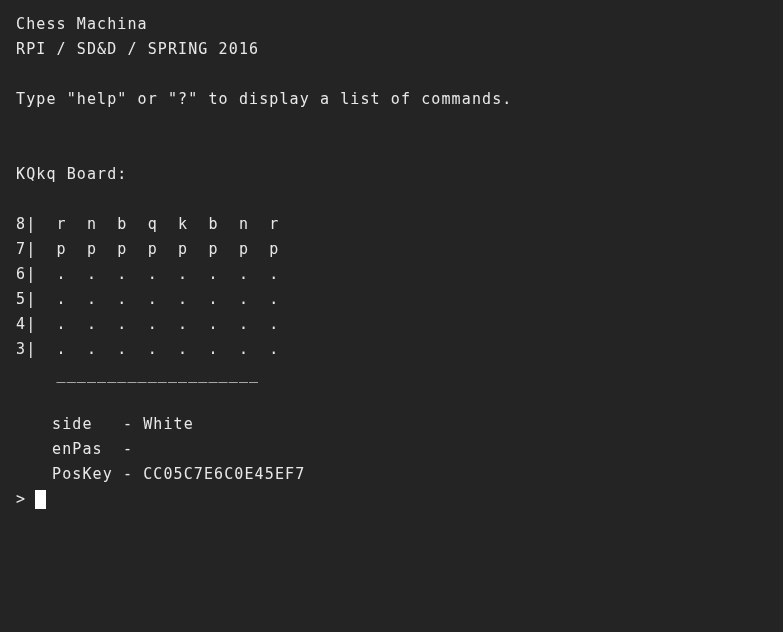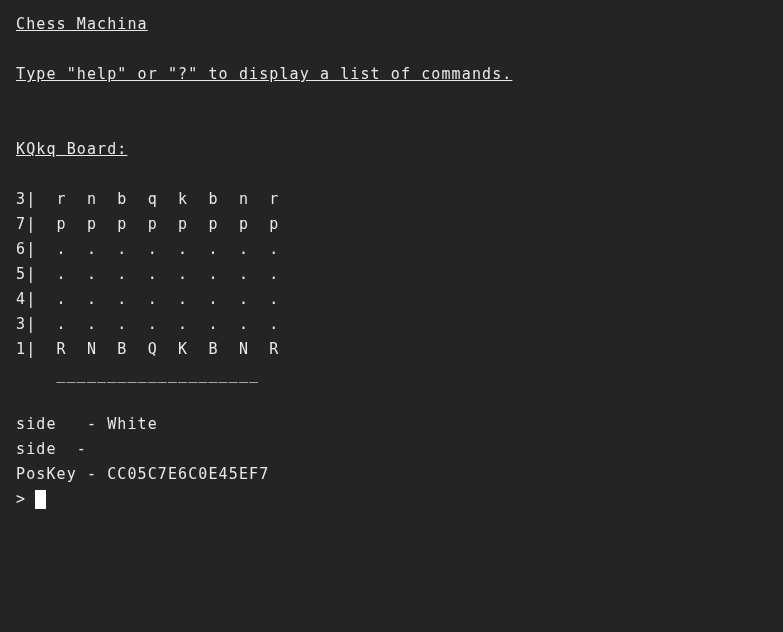--- a/index.html
+++ b/index.html
@@ -20,39 +20,39 @@
   #terminal {
     padding: 12px 0 0 16px;
     box-sizing: border-box;
     width: 783px;
     height: 632px;
   }
   .line {
     white-space: pre;
     height: 25px;
     letter-spacing: 1.1px;
-    text-decoration: underline;
   }
   .blank {
     height: 25px;
   }
   .board-line {
     white-space: pre;
     height: 25px;
     letter-spacing: 1.1px;
   }
   .sep-line {
     white-space: pre;
     height: 25px;
     letter-spacing: 1.1px;
   }
   .status-line {
     white-space: pre;
     height: 25px;
     letter-spacing: 1.1px;
+    margin-left: 36px;
   }
   #prompt-line {
     white-space: pre;
     height: 25px;
     letter-spacing: 1.1px;
     display: flex;
     align-items: center;
   }
   .prompt-sym {
     white-space: pre;
@@ -65,46 +65,46 @@
     vertical-align: middle;
     margin-left: 9px;
   }
 </style>
 </head>
 <body>
 
 <div id="terminal">
 
   <div class="line">Chess Machina</div>
+  <div class="line">RPI / SD&amp;D / SPRING 2016</div>
 
   <div class="blank"></div>
 
   <div class="line">Type "help" or "?" to display a list of commands.</div>
 
   <div class="blank"></div>
   <div class="blank"></div>
 
   <div class="line">KQkq Board:</div>
 
   <div class="blank"></div>
 
-  <div class="board-line">3|  r  n  b  q  k  b  n  r</div>
+  <div class="board-line">8|  r  n  b  q  k  b  n  r</div>
   <div class="board-line">7|  p  p  p  p  p  p  p  p</div>
   <div class="board-line">6|  .  .  .  .  .  .  .  .</div>
   <div class="board-line">5|  .  .  .  .  .  .  .  .</div>
   <div class="board-line">4|  .  .  .  .  .  .  .  .</div>
   <div class="board-line">3|  .  .  .  .  .  .  .  .</div>
-  <div class="board-line">1|  R  N  B  Q  K  B  N  R</div>
 
   <div class="sep-line">    ____________________</div>
 
   <div class="blank"></div>
 
   <div class="status-line">side   - White</div>
-  <div class="status-line">side  -</div>
+  <div class="status-line">enPas  -</div>
   <div class="status-line">PosKey - CC05C7E6C0E45EF7</div>
 
   <div id="prompt-line">
     <span class="prompt-sym">&gt;</span>
     <span class="cursor"></span>
   </div>
 
 </div>
 
 </body></html>

